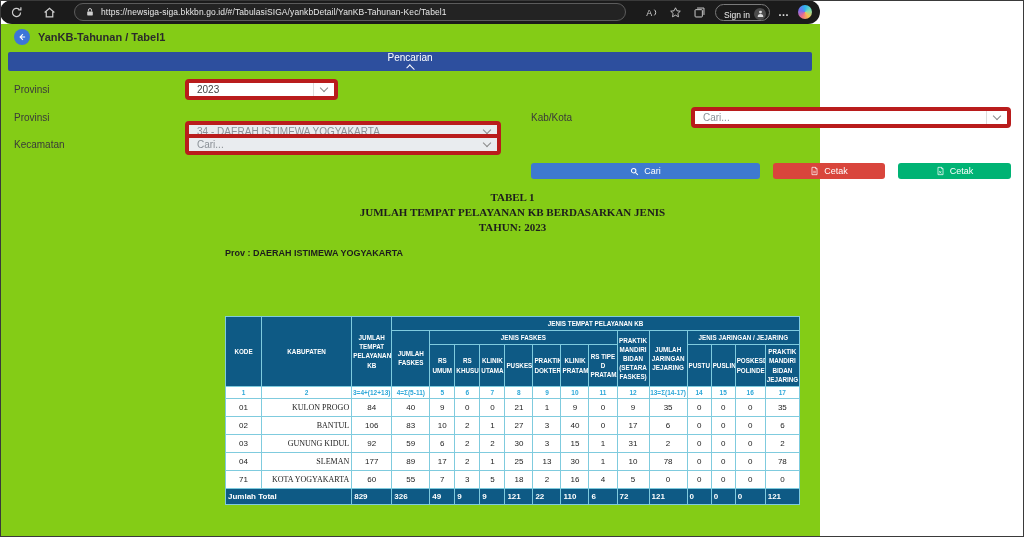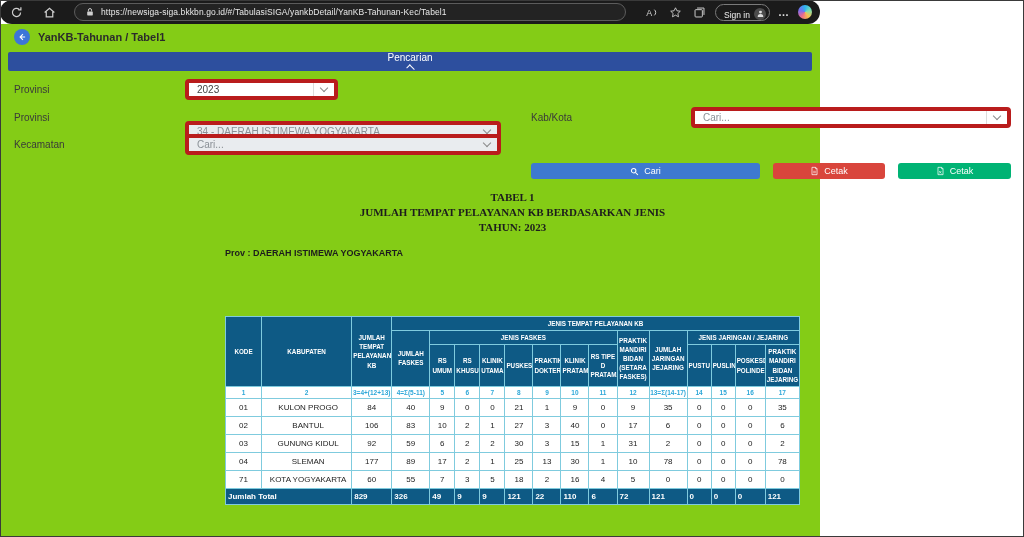--- a/index.html
+++ b/index.html
@@ -62,21 +62,21 @@
 
   
   .report-table { position:absolute; left:225px; top:280px; width:575px; border-collapse:collapse; table-layout:fixed;margin-top:12px; }
   .report-table th, .report-table td { border:1px solid #7fcbde; overflow:hidden; }
   .report-table thead th { background:#0e5a85; color:#fff; font-size:6.3px; font-weight:bold; text-align:center;
     vertical-align:middle; padding:2px 1px; line-height:1.45; }
   .report-table tr.hrow1 th { height:12px; }
   .report-table tr.hrow2 th { height:13px; }
   .numbering td { background:#fff; color:#2da7d8; font-size:6.5px; font-weight:bold; text-align:center; padding:2px 0; }
   .report-table tbody td { background:#fff; color:#222; font-size:8px; text-align:center; padding:4px 2px; }
-  .report-table tbody td.left { text-align:center; padding-left:5px; }
+  .report-table tbody td.left { text-align:right; padding-left:5px;font-family:Liberation Serif, serif; }
   .report-table tr.total-row td { background:#0e5a85; color:#fff; font-weight:bold; font-size:8px; padding:3px 2px; }
 </style>
 </head>
 <body>
 
 <div class="browser-bar">
   <span class="nav-icon">
     <svg width="13" height="13" viewBox="0 0 16 16">
       <path d="M13 8a5 5 0 1 1-1.6-3.7" fill="none" stroke="#cfcfcf" stroke-width="1.5"></path>
       <path d="M13.4 1.6v3.2h-3.2" fill="none" stroke="#cfcfcf" stroke-width="1.5"></path>

